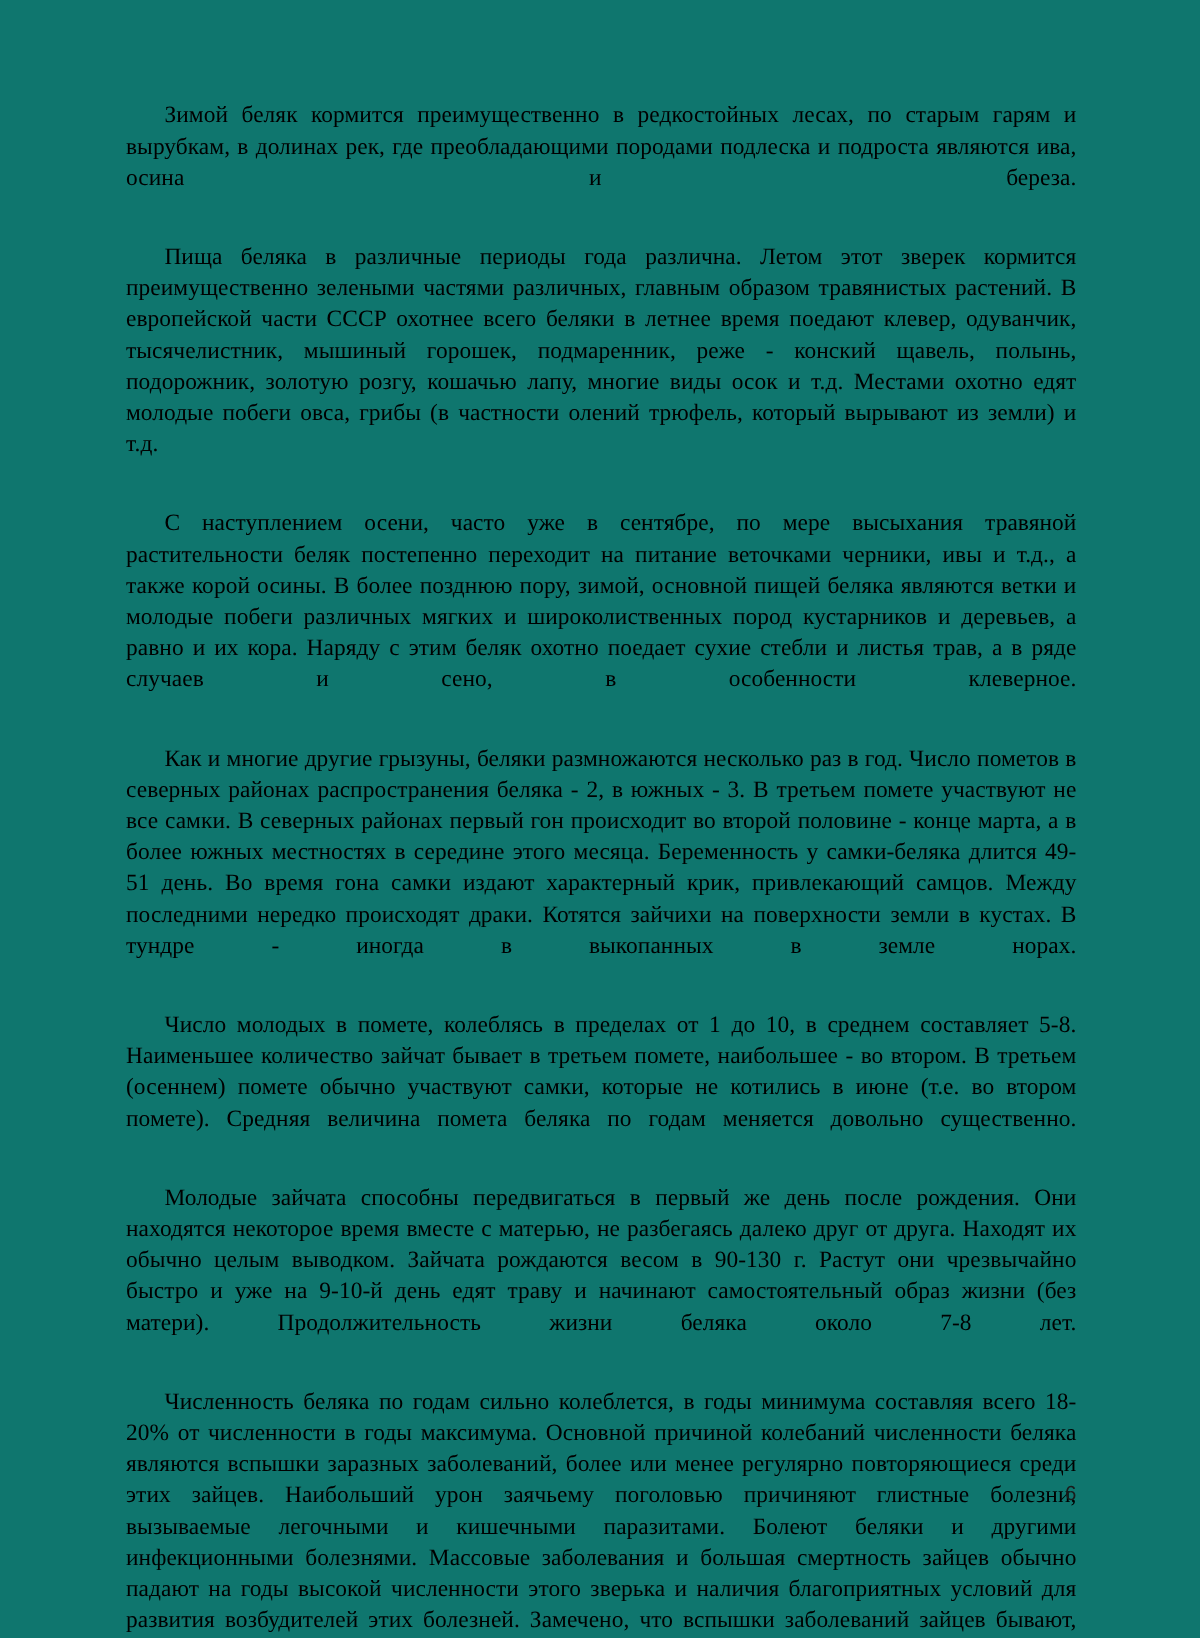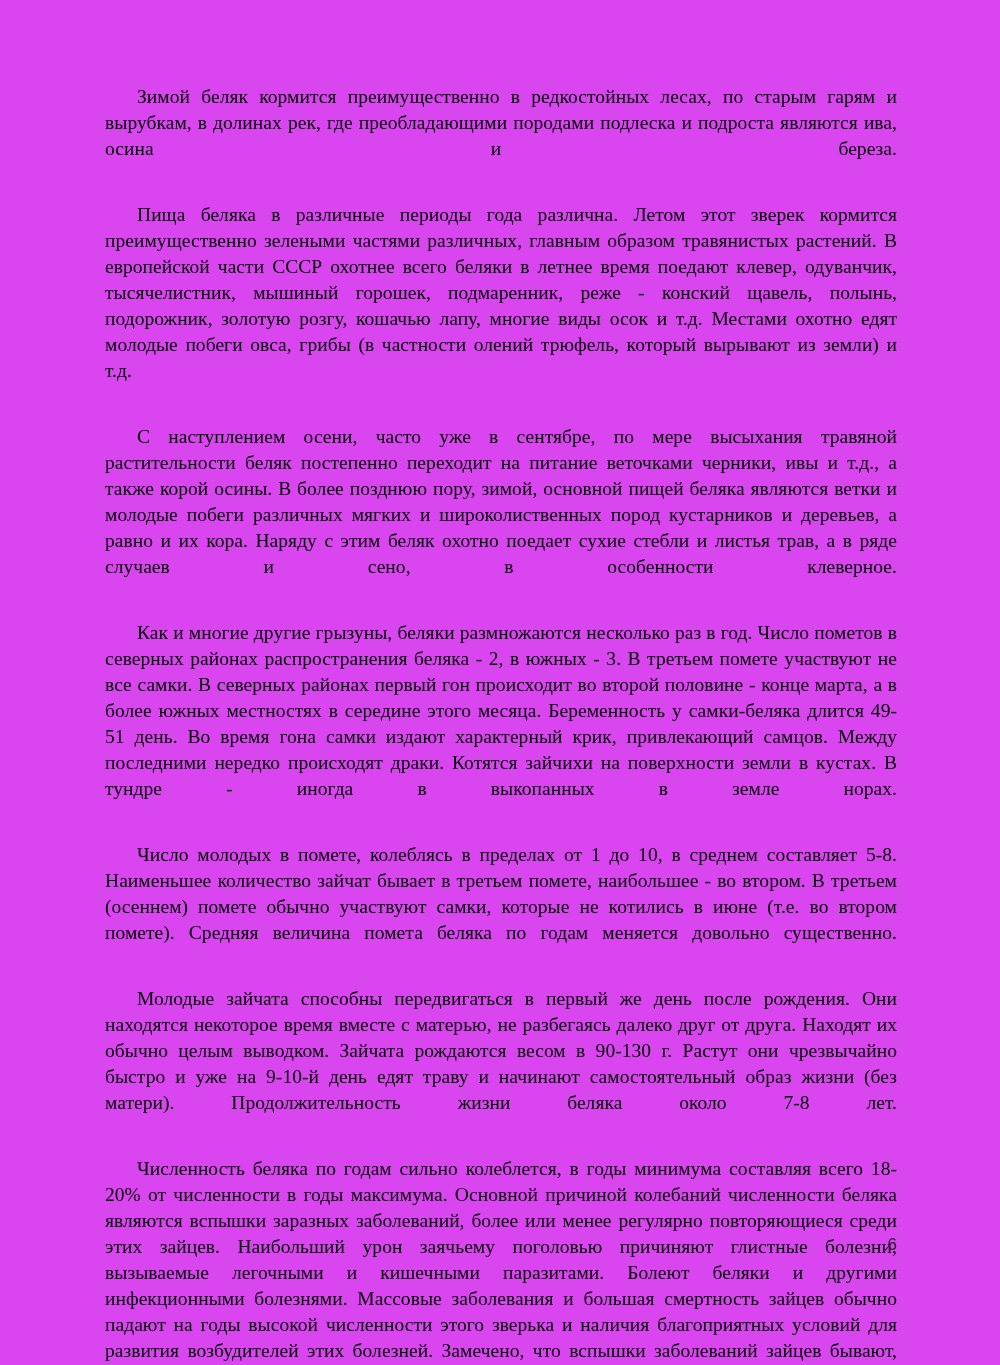--- a/index.html
+++ b/index.html
@@ -9,21 +9,21 @@
     background: #ffffff;
   }
   body {
     font-family: "Liberation Serif", "DejaVu Serif", serif;
     color: #000000;
   }
   .page {
     position: relative;
     width: 1000px;
     height: 1365px;
-    background: #d946ef;
+    background: #0f766e;
     box-sizing: border-box;
     overflow: hidden;
   }
   .page-body {
     position: absolute;
     left: 105px;
     top: 84px;
     width: 792px;
   }
   .para {

